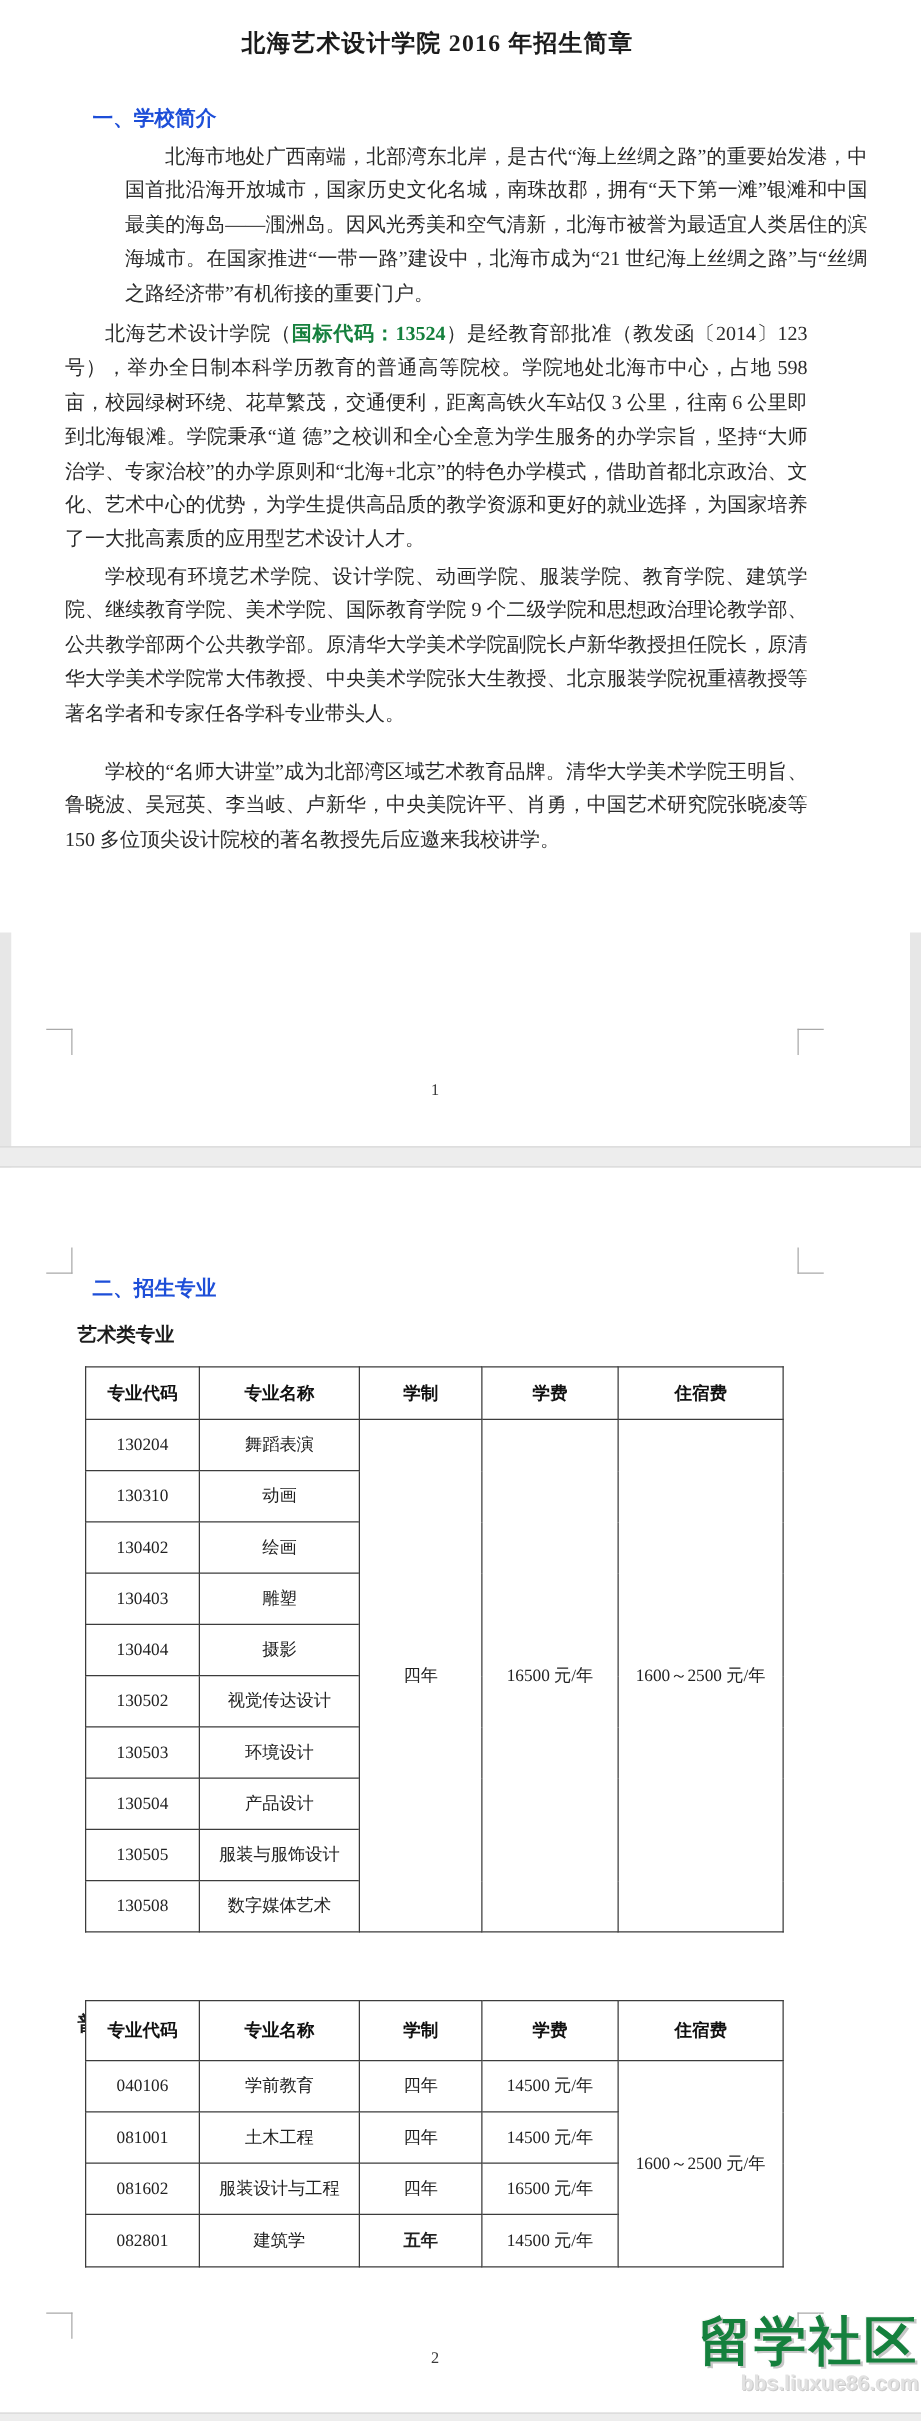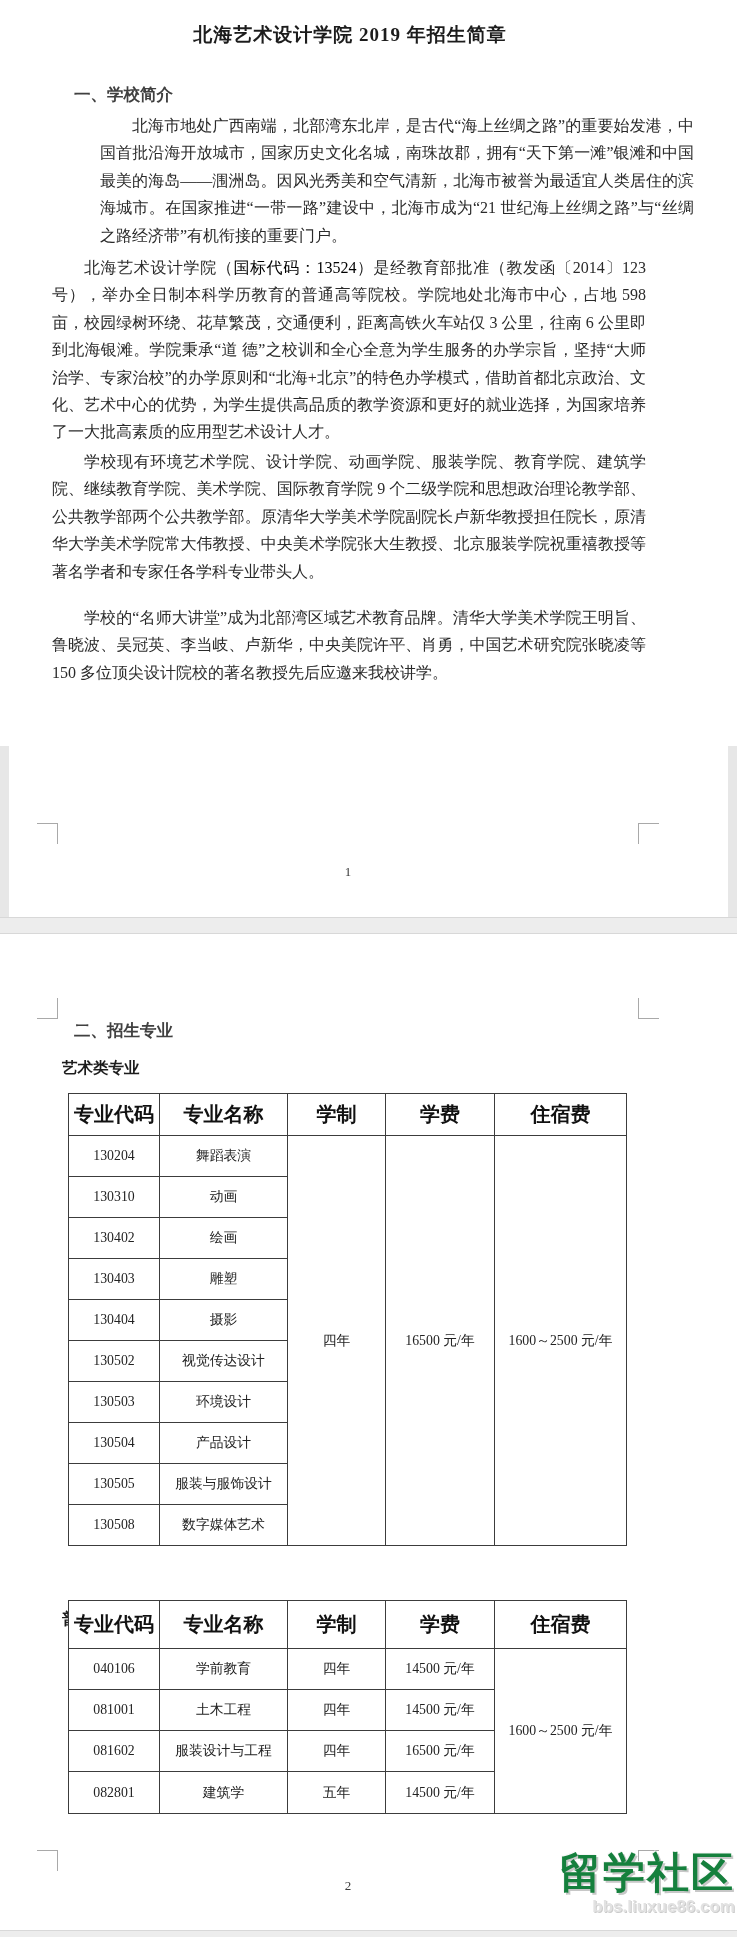--- a/index.html
+++ b/index.html
@@ -6,31 +6,31 @@
   #screen{
     position:relative;width:737px;height:1937px;background:#ffffff;overflow:hidden;
     font-family:"Liberation Serif","DejaVu Serif",serif;color:#262626;
   }
   
   .doc-title{
     position:absolute;top:22px;left:0;width:700px;text-align:center;
     font-size:19px;font-weight:bold;letter-spacing:1px;color:#1c1c1c;
   }
   .sec-heading{
-    position:absolute;left:74px;font-size:16.5px;font-weight:bold;color:#404040;
+    position:absolute;left:74px;font-size:16.5px;font-weight:bold;color:#1d4ed8;
   }
   .sub-heading{
     position:absolute;left:62px;font-size:15.5px;font-weight:bold;color:#1c1c1c;
   }
   .para{
     position:absolute;left:52px;width:594px;
     font-size:16px;line-height:27.4px;text-align:justify;text-justify:inter-ideograph;
     text-indent:2em;color:#2a2a2a;margin:0;
   }
-  .para b{font-weight:normal;color:#000000;}
+  .para b{font-weight:bold;color:#15803d;}
   .page-num{
     position:absolute;left:0;width:696px;text-align:center;
     font-size:13px;color:#3a3a3a;
   }
   
   .mark{position:absolute;width:20px;height:20px;}
   .mark.tl-corner{border-top:1px solid #a9a9a9;border-right:1px solid #a9a9a9;}   
   .mark.tr-corner{border-top:1px solid #a9a9a9;border-left:1px solid #a9a9a9;}    
   .mark.bl-corner{border-bottom:1px solid #a9a9a9;border-right:1px solid #a9a9a9;}
   .mark.br-corner{border-bottom:1px solid #a9a9a9;border-left:1px solid #a9a9a9;} 
@@ -42,47 +42,47 @@
   .edge-sliver{position:absolute;width:9px;background:#e7e7e7;}
   
   .doc-table{
     position:absolute;border-collapse:collapse;table-layout:fixed;
     font-size:13.8px;color:#222;background:#fff;
   }
   .doc-table th,.doc-table td{
     border:1px solid #3c3c3c;text-align:center;vertical-align:middle;
     padding:0 2px;overflow:hidden;white-space:nowrap;
   }
-  .doc-table th{font-weight:bold;font-size:20px;color:#111;font-family:Liberation Mono, monospace;}
+  .doc-table th{font-weight:bold;font-size:14px;color:#111;font-family:Liberation Mono, monospace;}
   #table1 thead tr{height:42px;}
   #table1 tbody tr{height:41px;}
   #table2 thead tr{height:48px;}
   #table2 tbody tr{height:41px;}
   #table2 tbody tr:last-child{height:42px;margin-left:12px;}
-  #t2-dur-3{font-weight:normal;}
+  #t2-dur-3{font-weight:bold;}
   
   .watermark{
     position:absolute;right:2px;top:1852px;width:230px;text-align:right;
     font-family:"Liberation Sans","DejaVu Sans",sans-serif;line-height:1;pointer-events:none;
   }
   .watermark .wm-main{
     font-size:42px;font-weight:bold;letter-spacing:2px;color:#15803d;
     text-shadow:2px 2px 0 #c7c7c7,-1px -1px 0 #f7f7f7;
   }
   .watermark .wm-url{
     margin-top:4px;font-size:17px;font-weight:bold;color:#e2e2e2;
     text-shadow:1px 1px 0 #cccccc;
   }
 </style>
 </head>
 <body>
 
 <div id="screen">
 
-  <div class="doc-title">北海艺术设计学院 2019 年招生简章</div>
+  <div class="doc-title">北海艺术设计学院 2016 年招生简章</div>
 
   <div class="sec-heading" style="top:84px;">一、学校简介</div>
 
   <p class="para" style="top:112px;margin-left:48px;">北海市地处广西南端，北部湾东北岸，是古代“海上丝绸之路”的重要始发港，中国首批沿海开放城市，国家历史文化名城，南珠故郡，拥有“天下第一滩”银滩和中国最美的海岛——涠洲岛。因风光秀美和空气清新，北海市被誉为最适宜人类居住的滨海城市。在国家推进“一带一路”建设中，北海市成为“21 世纪海上丝绸之路”与“丝绸之路经济带”有机衔接的重要门户。</p>
 
   <p class="para" style="top:254px;"><span>北海艺术设计学院（</span><b>国标代码：13524</b><span>）是经教育部批准（教发函〔2014〕123 号），举办全日制本科学历教育的普通高等院校。学院地处北海市中心，占地 598 亩，校园绿树环绕、花草繁茂，交通便利，距离高铁火车站仅 3 公里，往南 6 公里即到北海银滩。学院秉承“道 德”之校训和全心全意为学生服务的办学宗旨，坚持“大师治学、专家治校”的办学原则和“北海+北京”的特色办学模式，借助首都北京政治、文化、艺术中心的优势，为学生提供高品质的教学资源和更好的就业选择，为国家培养了一大批高素质的应用型艺术设计人才。</span></p>
 
   <p class="para" style="top:448px;">学校现有环境艺术学院、设计学院、动画学院、服装学院、教育学院、建筑学院、继续教育学院、美术学院、国际教育学院 9 个二级学院和思想政治理论教学部、公共教学部两个公共教学部。原清华大学美术学院副院长卢新华教授担任院长，原清华大学美术学院常大伟教授、中央美术学院张大生教授、北京服装学院祝重禧教授等著名学者和专家任各学科专业带头人。</p>
 
   <p class="para" style="top:604px;">学校的“名师大讲堂”成为北部湾区域艺术教育品牌。清华大学美术学院王明旨、鲁晓波、吴冠英、李当岐、卢新华，中央美院许平、肖勇，中国艺术研究院张晓凌等 150 多位顶尖设计院校的著名教授先后应邀来我校讲学。</p>

